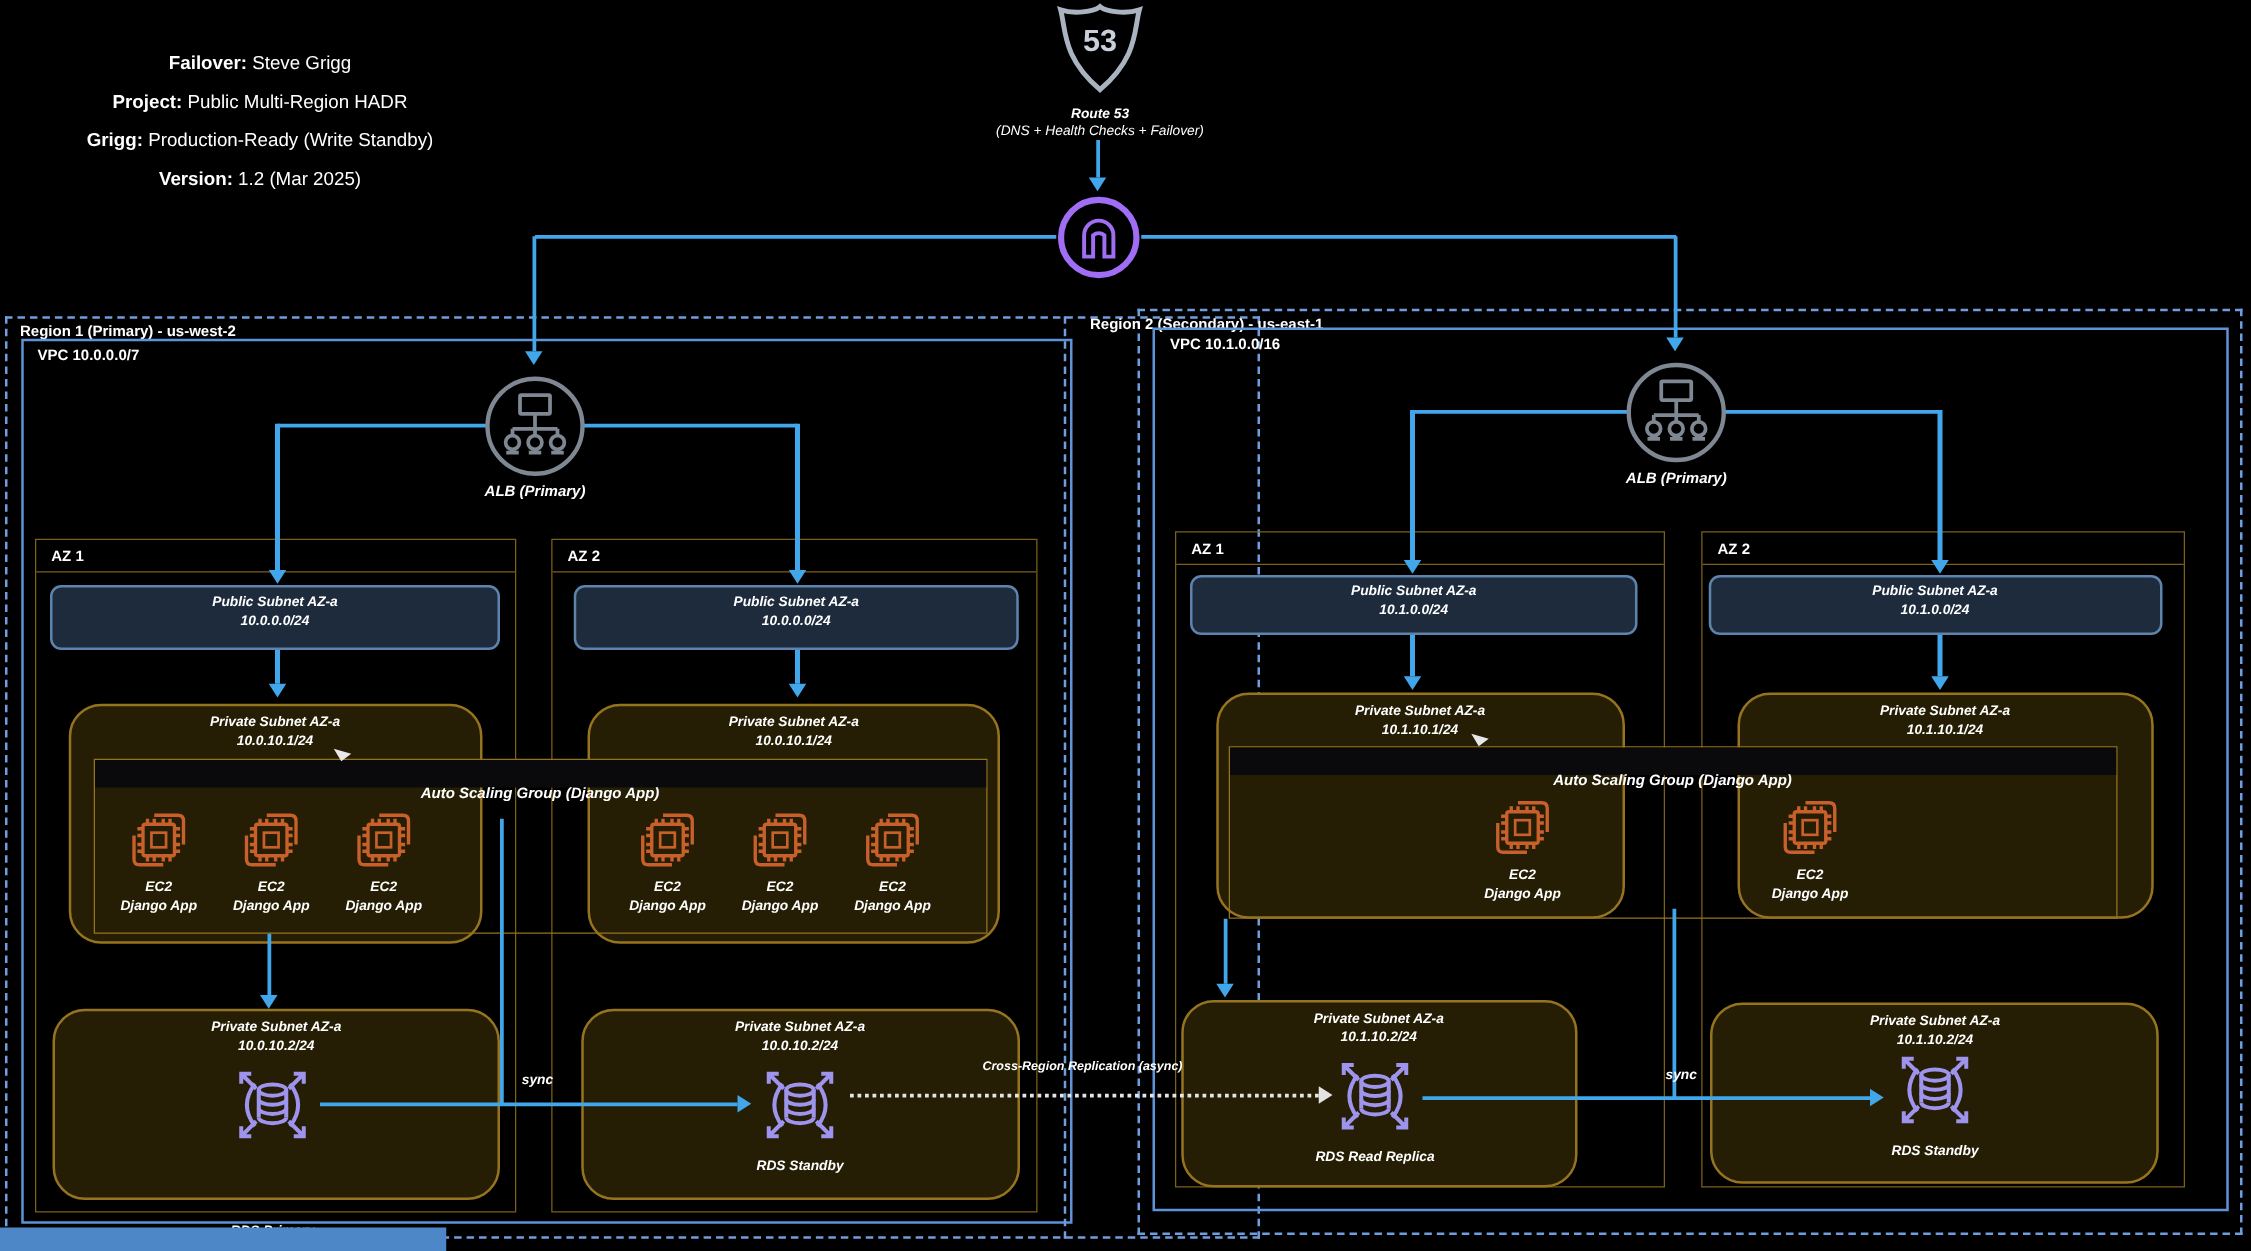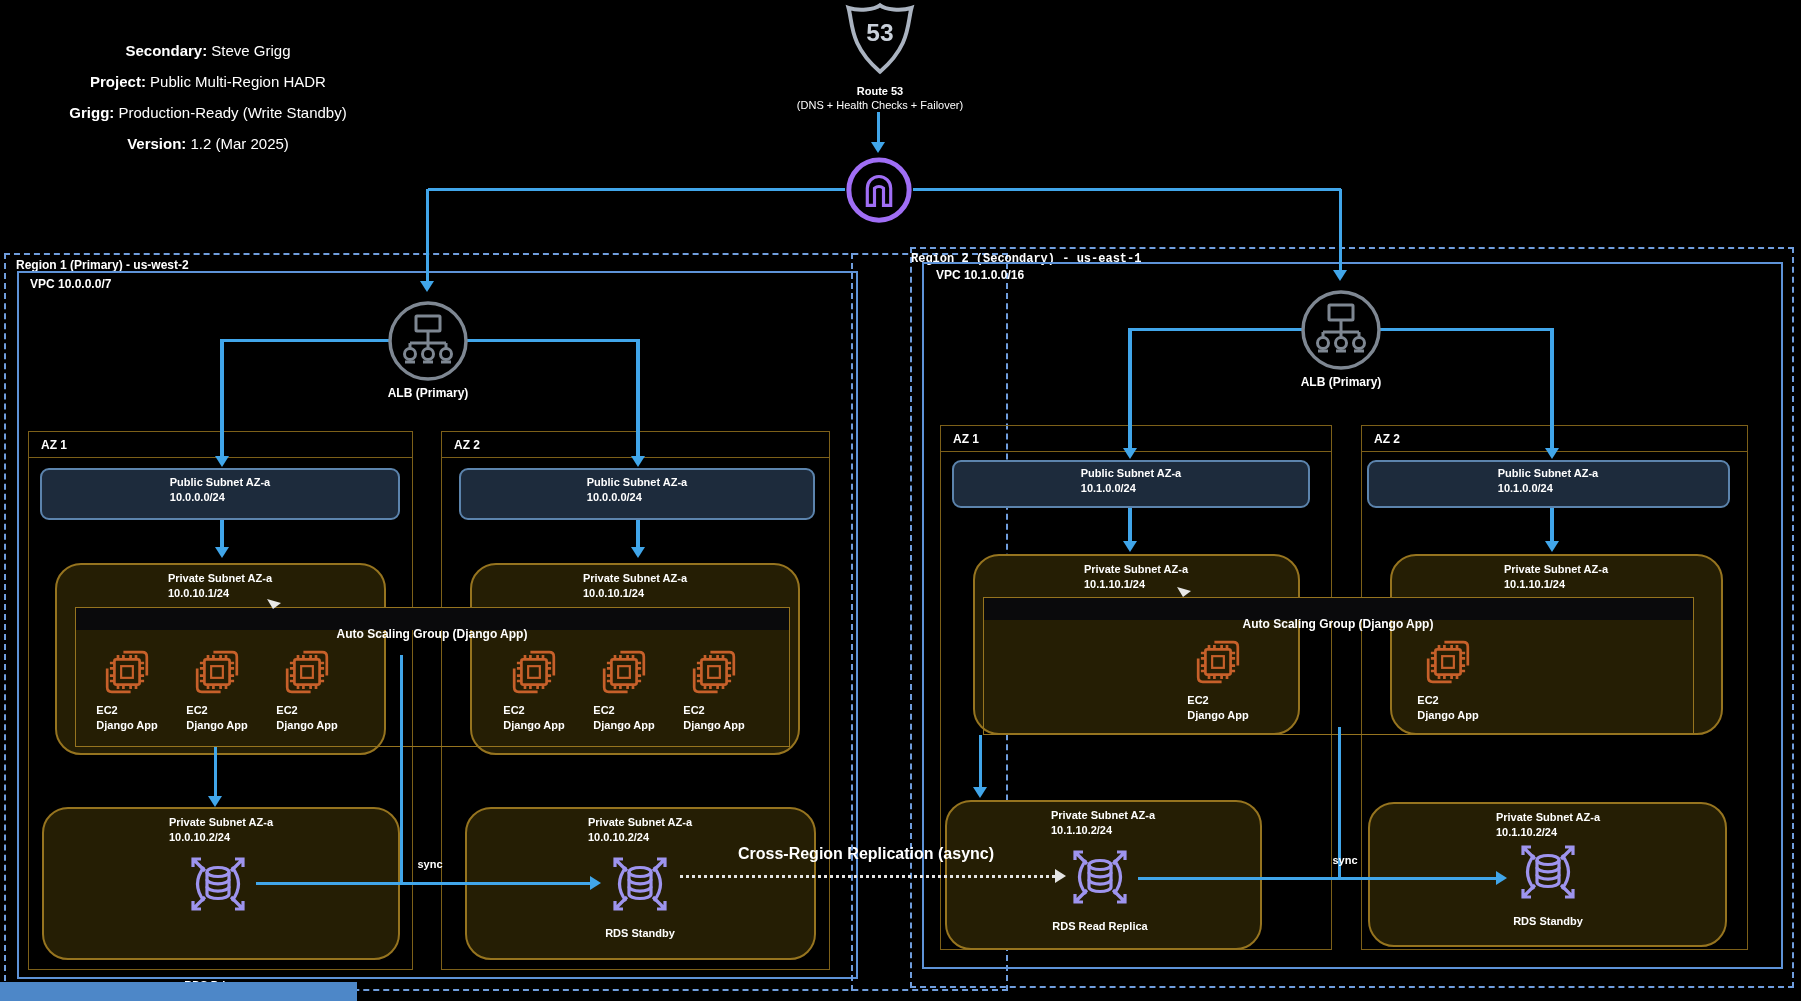--- a/index.html
+++ b/index.html
@@ -1,19 +1,19 @@
 <!DOCTYPE html>
 <html><head>
 <meta charset="utf-8">
 <style>
   html,body{margin:0;padding:0;background:#000;}
   #stage{position:relative;width:1801px;height:1001px;background:#000;overflow:hidden;
          font-family:"Liberation Sans",sans-serif;color:#fff;}
   .lbl{position:absolute;white-space:nowrap;font-size:11px;font-weight:700;color:#fff;line-height:15px;}
-  .cl{transform:translateX(-50%);}
+  .cl{transform:translateX(-50%);text-align:center;font-style:italic;}
   .box{position:absolute;box-sizing:border-box;}
   .dashedbox{border:2px dashed #6f9ddd;}
   .solidbox{border:2px solid #5e93d8;}
   .azbox{border:1.5px solid #7d6019;}
   .azhead{height:25px;border-bottom:1.5px solid #7d6019;display:flex;align-items:center;
           padding-left:12px;font-weight:700;font-size:12px;color:#fff;}
   .pub{background:#1d2b3c;border:2px solid #5c84ad;border-radius:9px;}
   .priv{background:#251e04;border:2px solid #96741f;border-radius:26px;}
   .asg{border:1.5px solid #96741f;}
   .asgbar{position:absolute;left:0;top:0;right:0;height:22px;background:#0a0a0c;}
@@ -70,33 +70,33 @@
         <circle cx="60" cy="55" r="5.5"></circle>
         <path d="M19 63 H29 M37 63 H47 M55 63 H65"></path>
       </g>
     </symbol>
   </defs>
 </svg>
 
 <div id="stage">
 
   <div>
-    <div class="meta-line" style="left:208px;top:42px"><b>Secondary:</b> <span>Steve Grigg</span></div>
+    <div class="meta-line" style="left:208px;top:42px"><b>Failover:</b> <span>Steve Grigg</span></div>
     <div class="meta-line" style="left:208px;top:73px"><b>Project:</b> <span>Public Multi-Region HADR</span></div>
     <div class="meta-line" style="left:208px;top:104px"><b>Grigg:</b> <span>Production-Ready (Write Standby)</span></div>
     <div class="meta-line" style="left:208px;top:135px"><b>Version:</b> <span>1.2 (Mar 2025)</span></div>
   </div>
 
   <div class="box dashedbox" style="left:4px;top:253px;width:1004px;height:738px;"></div>
   <div class="lbl hdr" style="left:16px;top:258px;">Region 1 (Primary) - us-west-2</div>
   <div class="box solidbox" style="left:17px;top:271px;width:841px;height:708px;"></div>
   <div class="lbl hdr" style="left:30px;top:277px;">VPC 10.0.0.0/7</div>
 
   <div class="box dashedbox" style="left:910px;top:247px;width:884px;height:741px;"></div>
-  <div class="lbl hdr" style="left:911px;top:252px;font-family:Liberation Mono, monospace;">Region 2 (Secondary) - us-east-1</div>
+  <div class="lbl hdr" style="left:872px;top:252px;">Region 2 (Secondary) - us-east-1</div>
   <div class="box solidbox" style="left:922px;top:262px;width:861px;height:707px;"></div>
   <div class="lbl hdr" style="left:936px;top:268px;">VPC 10.1.0.0/16</div>
 
   <div class="box azbox" style="left:28px;top:431px;width:385px;height:539px;">
     <div class="azhead">
         <span>AZ 1</span>
       </div>
   </div>
   <div class="box azbox" style="left:441px;top:431px;width:389px;height:539px;">
     <div class="azhead">
@@ -197,21 +197,21 @@
 
   <div class="hline" style="left:256px;top:882px;width:334px;height:3px;"></div>
   <div class="ah right" style="left:590px;top:876px;"></div>
   <div class="lbl cl" style="left:430px;top:857px;">sync</div>
   <div class="hline" style="left:1138px;top:877px;width:358px;height:3px;"></div>
   <div class="ah right" style="left:1496px;top:871px;"></div>
   <div class="lbl cl" style="left:1345px;top:853px;">sync</div>
 
   <div class="dotline" style="left:680px;top:875px;width:375px;"></div>
   <div class="ah right white" style="left:1055px;top:869px;"></div>
-  <div class="lbl cl" style="left:866px;top:846px;font-size:16px;">Cross-Region Replication (async)</div>
+  <div class="lbl cl" style="left:866px;top:846px;font-size:10px;">Cross-Region Replication (async)</div>
 
   <svg style="position:absolute;left:838px;top:0px;" width="84" height="77" viewBox="0 0 96 88">
     <path d="M48 6 C42 11 24 13 12 9 C17 27 13 52 48 82 C83 52 79 27 84 9 C72 13 54 11 48 6 Z" fill="#000" stroke="#aab3c0" stroke-width="4.5"></path>
     <text x="48" y="47" text-anchor="middle" font-family="Liberation Sans, sans-serif" font-size="28" font-weight="700" fill="#c9d0da">53</text>
   </svg>
   <div class="lbl cl" style="left:880px;top:84px;">Route 53</div>
   <div class="lbl cl" style="left:880px;top:98px;font-weight:400;">(DNS + Health Checks + Failover)</div>
 
   <svg style="position:absolute;left:843px;top:154px;z-index:2;" width="72" height="72" viewBox="0 0 80 80">
     <circle cx="40" cy="40" r="33.5" fill="#000" stroke="#a06ef5" stroke-width="5.5"></circle>

